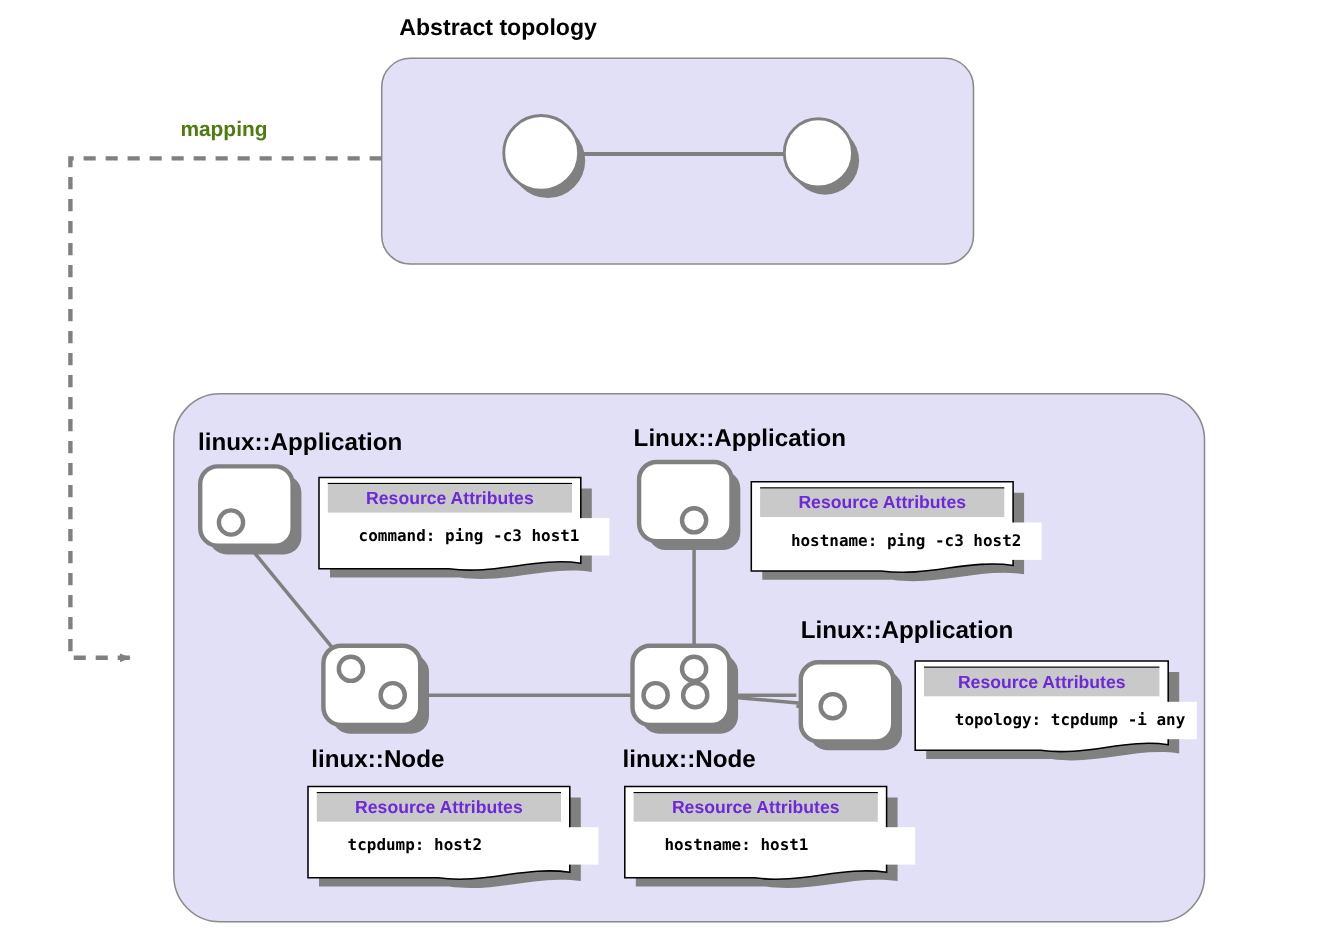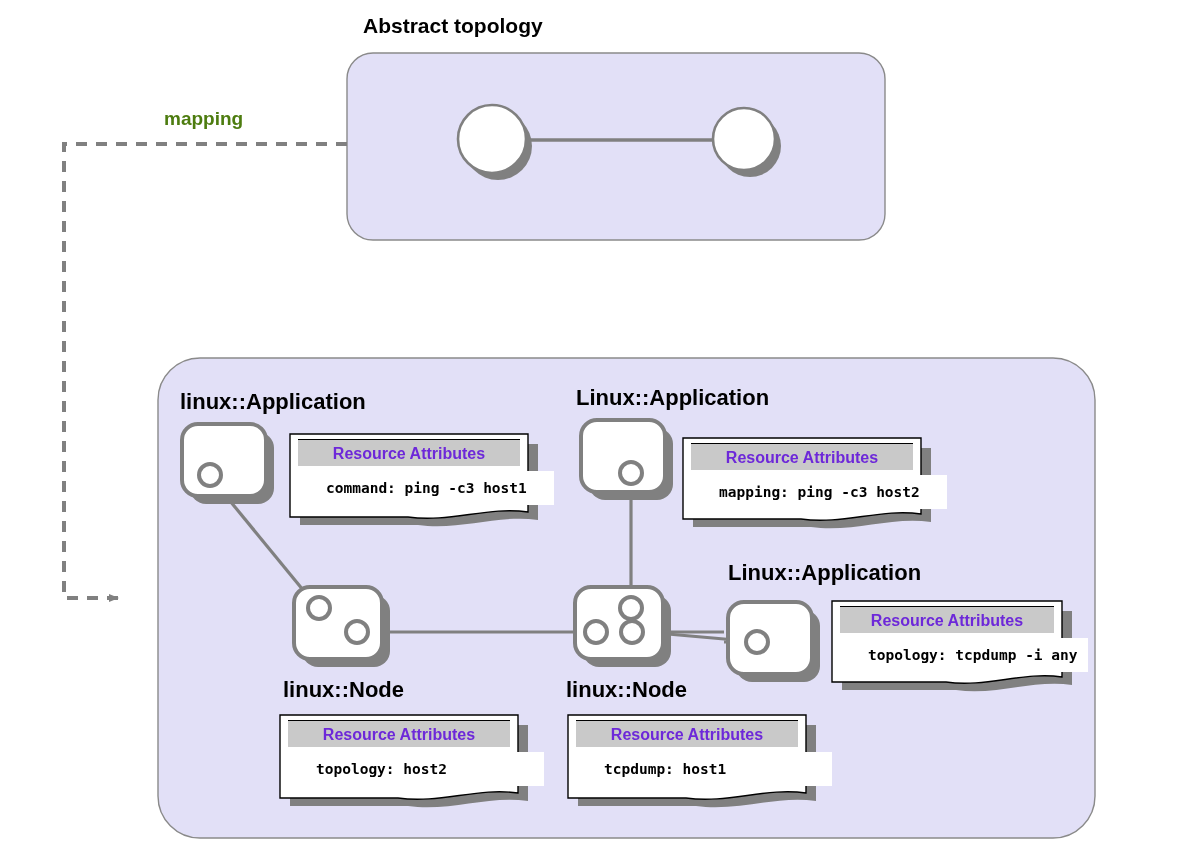--- a/index.html
+++ b/index.html
@@ -211,32 +211,32 @@
 
     <div class="type-label" style="left:566px; top:677px;">linux::Node</div>
 
     <div class="note" style="left:290px; top:434px; width:238px;">
       <div class="note-head" style="width:222px; left:8px; top:5px;">Resource Attributes</div>
       <div class="note-body" style="width:236px; top:37px;">command: ping -c3 host1</div>
     </div>
 
     <div class="note" style="left:683px; top:438px; width:238px;">
       <div class="note-head" style="width:222px; left:8px; top:5px;">Resource Attributes</div>
-      <div class="note-body" style="width:236px; top:37px;">mapping: ping -c3 host2</div>
+      <div class="note-body" style="width:236px; top:37px;">hostname: ping -c3 host2</div>
     </div>
 
     <div class="note" style="left:832px; top:601px; width:230px;">
       <div class="note-head" style="width:214px; left:8px; top:5px;">Resource Attributes</div>
       <div class="note-body" style="width:228px; top:37px;">topology: tcpdump -i any</div>
     </div>
 
     <div class="note" style="left:280px; top:715px; width:238px;">
       <div class="note-head" style="width:222px; left:8px; top:5px;">Resource Attributes</div>
-      <div class="note-body" style="width:236px; top:37px;">topology: host2</div>
+      <div class="note-body" style="width:236px; top:37px;">tcpdump: host2</div>
     </div>
 
     <div class="note" style="left:568px; top:715px; width:238px;">
       <div class="note-head" style="width:222px; left:8px; top:5px;">Resource Attributes</div>
-      <div class="note-body" style="width:236px; top:37px;">tcpdump: host1</div>
+      <div class="note-body" style="width:236px; top:37px;">hostname: host1</div>
     </div>
 
   </div>
 </div>
 
 </body></html>

